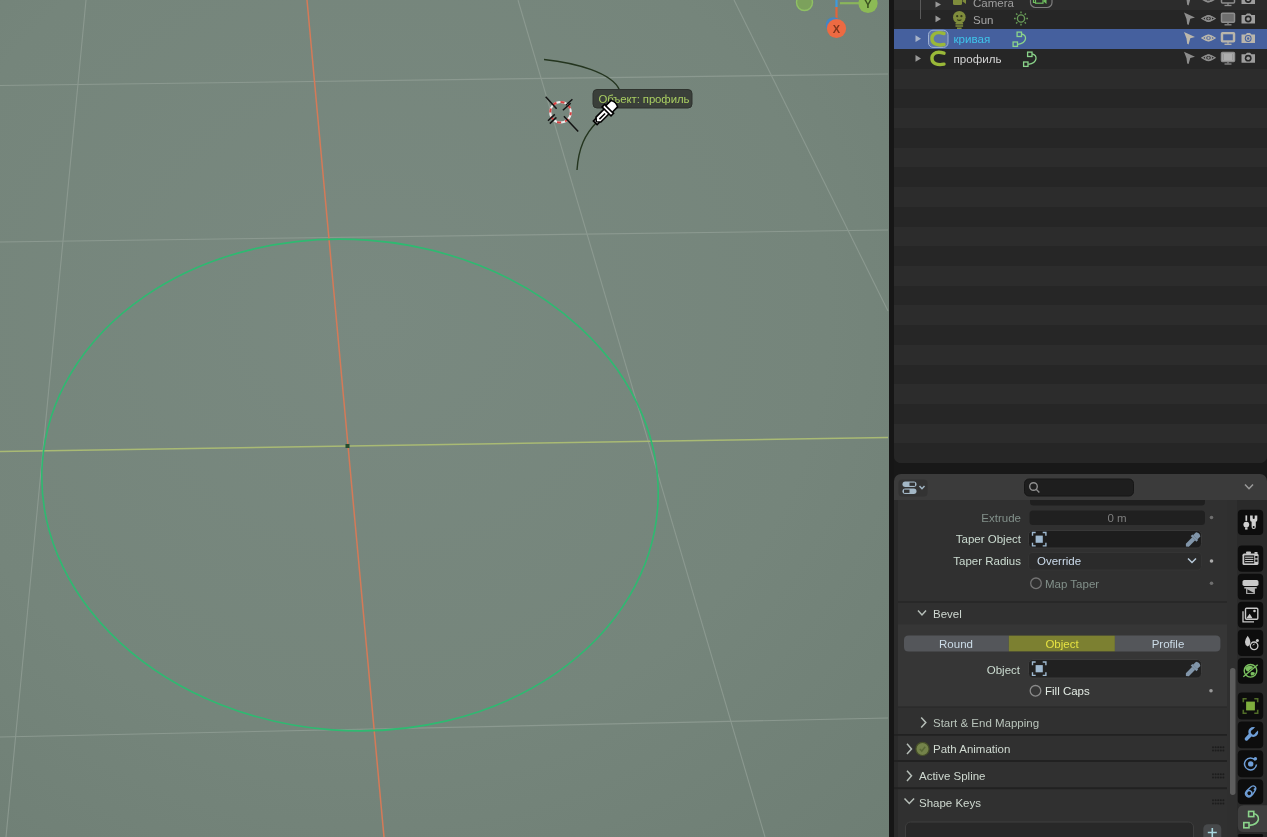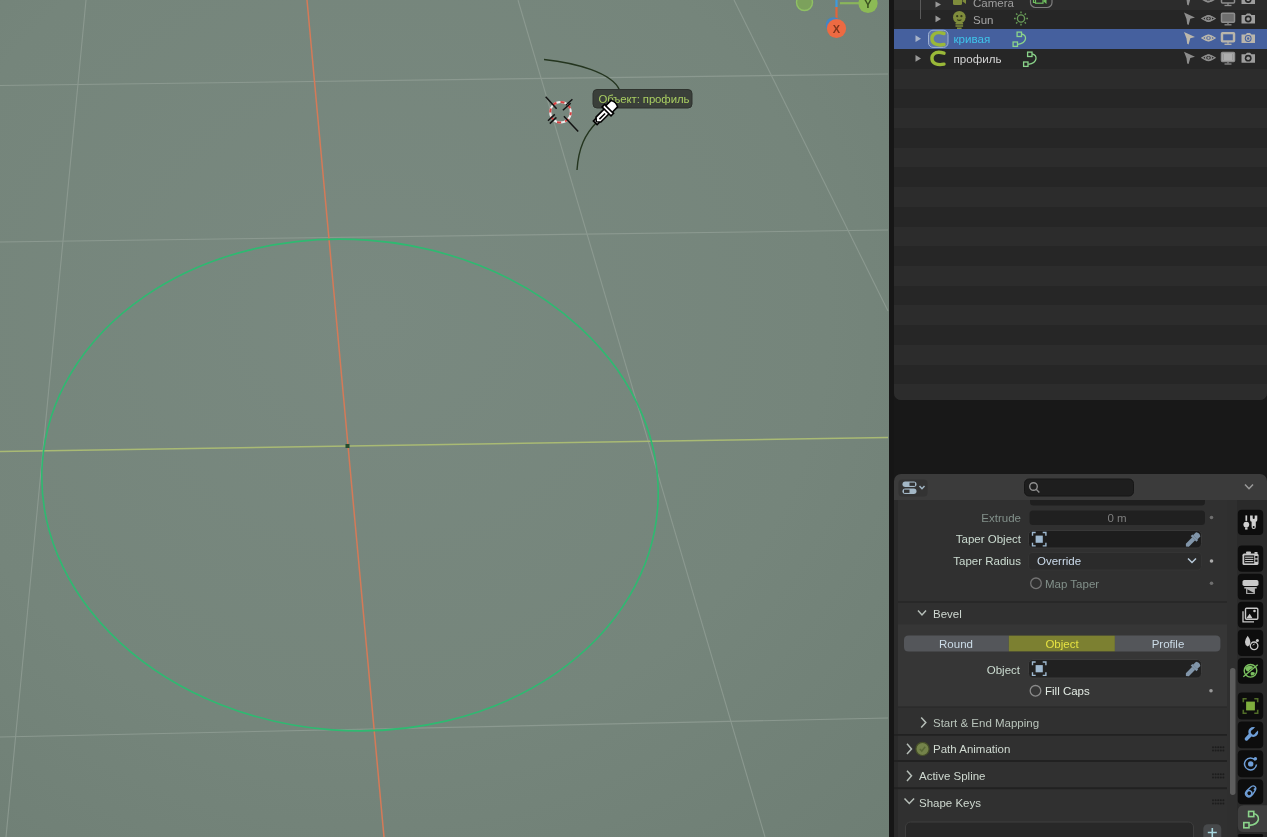--- a/index.html
+++ b/index.html
@@ -77,21 +77,21 @@
         <circle cx="836.5" cy="28.5" r="9.6" fill="#ed6a42"></circle>
         <text x="836.5" y="32.6" font-size="11" fill="#80351c" text-anchor="middle" font-weight="bold">X</text>
         <circle cx="868" cy="3.5" r="9.6" fill="#8cba55"></circle>
         <text x="868" y="7.8" font-size="11" fill="#39511f" text-anchor="middle" font-weight="bold">Y</text>
       </g>
     </svg>
   </div>
 
   <div class="abs" style="left:889px;top:0;width:5px;height:837px;background:#161616;"></div>
 
-  <div id="outliner" class="abs" style="left:894px;top:0;width:373px;height:400px;background:#252525;border-radius:0 0 7px 7px;overflow:hidden;">
+  <div id="outliner" class="abs" style="left:894px;top:0;width:373px;height:463px;background:#252525;border-radius:0 0 7px 7px;overflow:hidden;">
 
     <div class="abs" style="left:0;top:68.7px;width:373px;height:400px;
       background:repeating-linear-gradient(to bottom,#2c2c2c 0px,#2c2c2c 19.7px,#262626 19.7px,#262626 39.4px);"></div>
 
     <div class="abs" style="left:0;top:0;width:373px;height:9.6px;background:#2c2c2c;"></div>
     <div class="abs" style="left:0;top:9.6px;width:373px;height:19.7px;background:#262626;"></div>
     <div class="abs" style="left:0;top:29.3px;width:373px;height:19.7px;background:#45609e;"></div>
     <div class="abs" style="left:0;top:49px;width:373px;height:19.7px;background:#262626;"></div>
 
     <div class="abs" style="left:25.5px;top:0;width:1px;height:19px;background:#5a5a5a;"></div>

